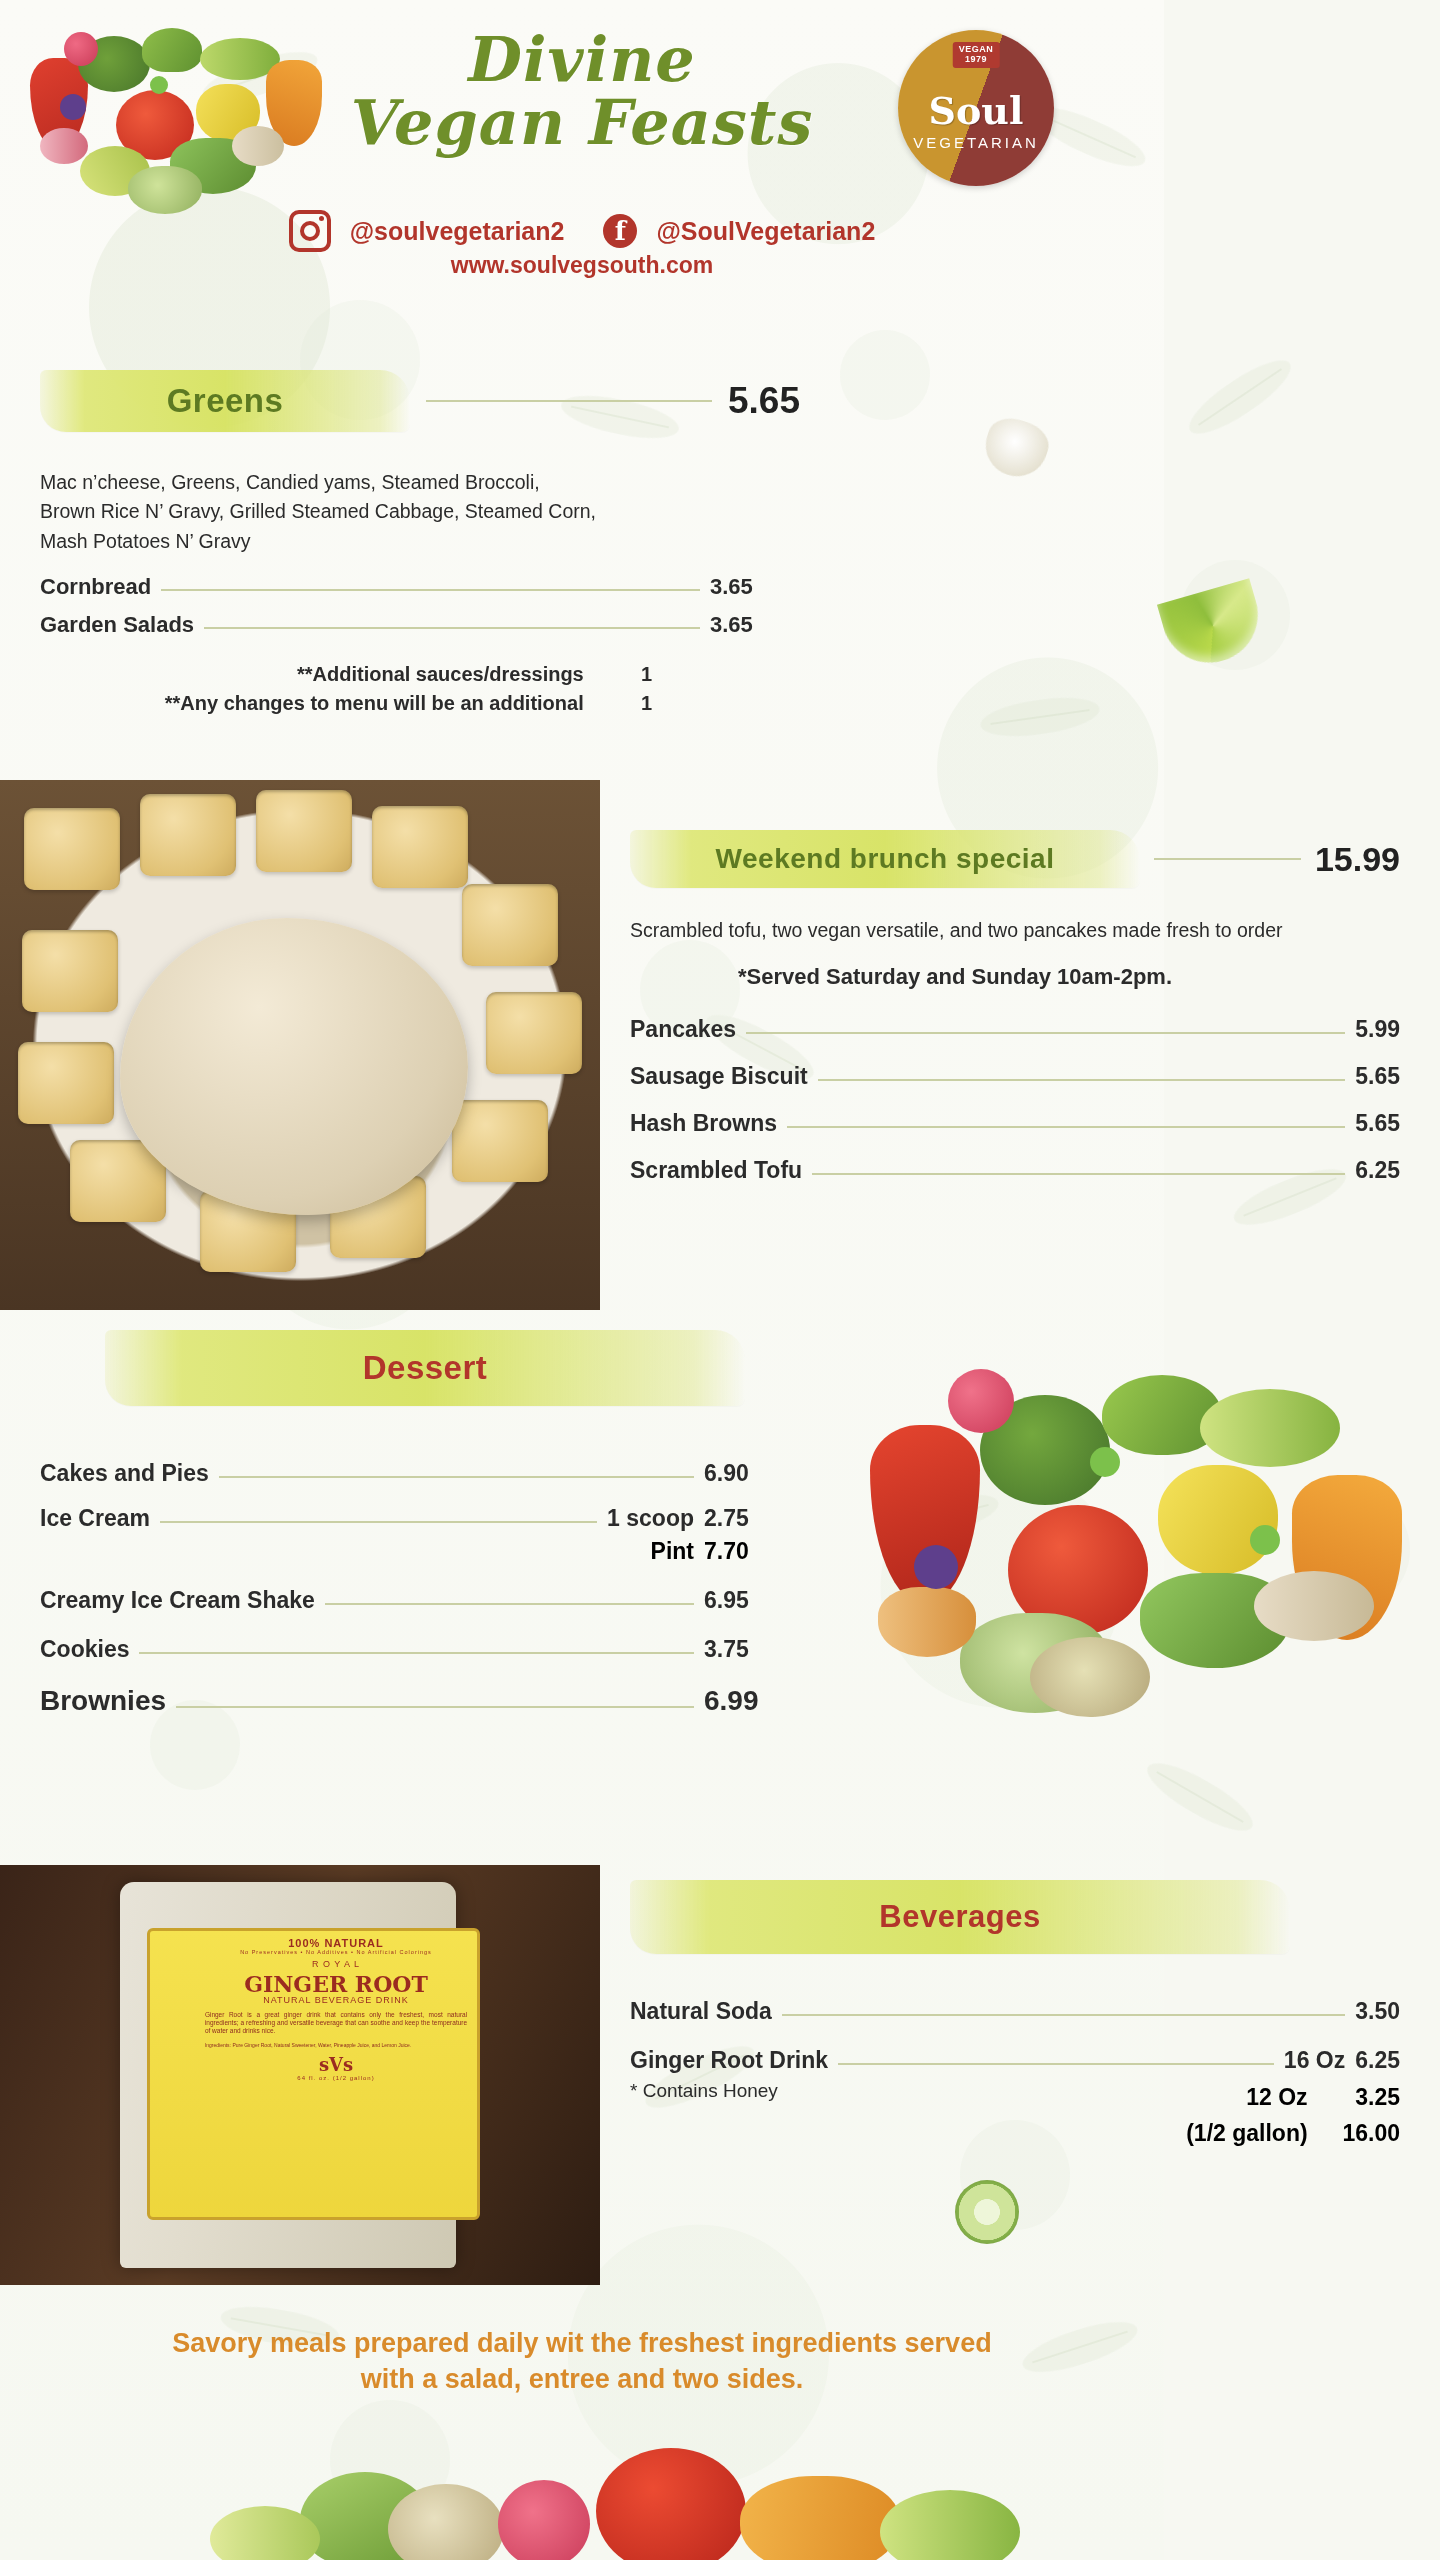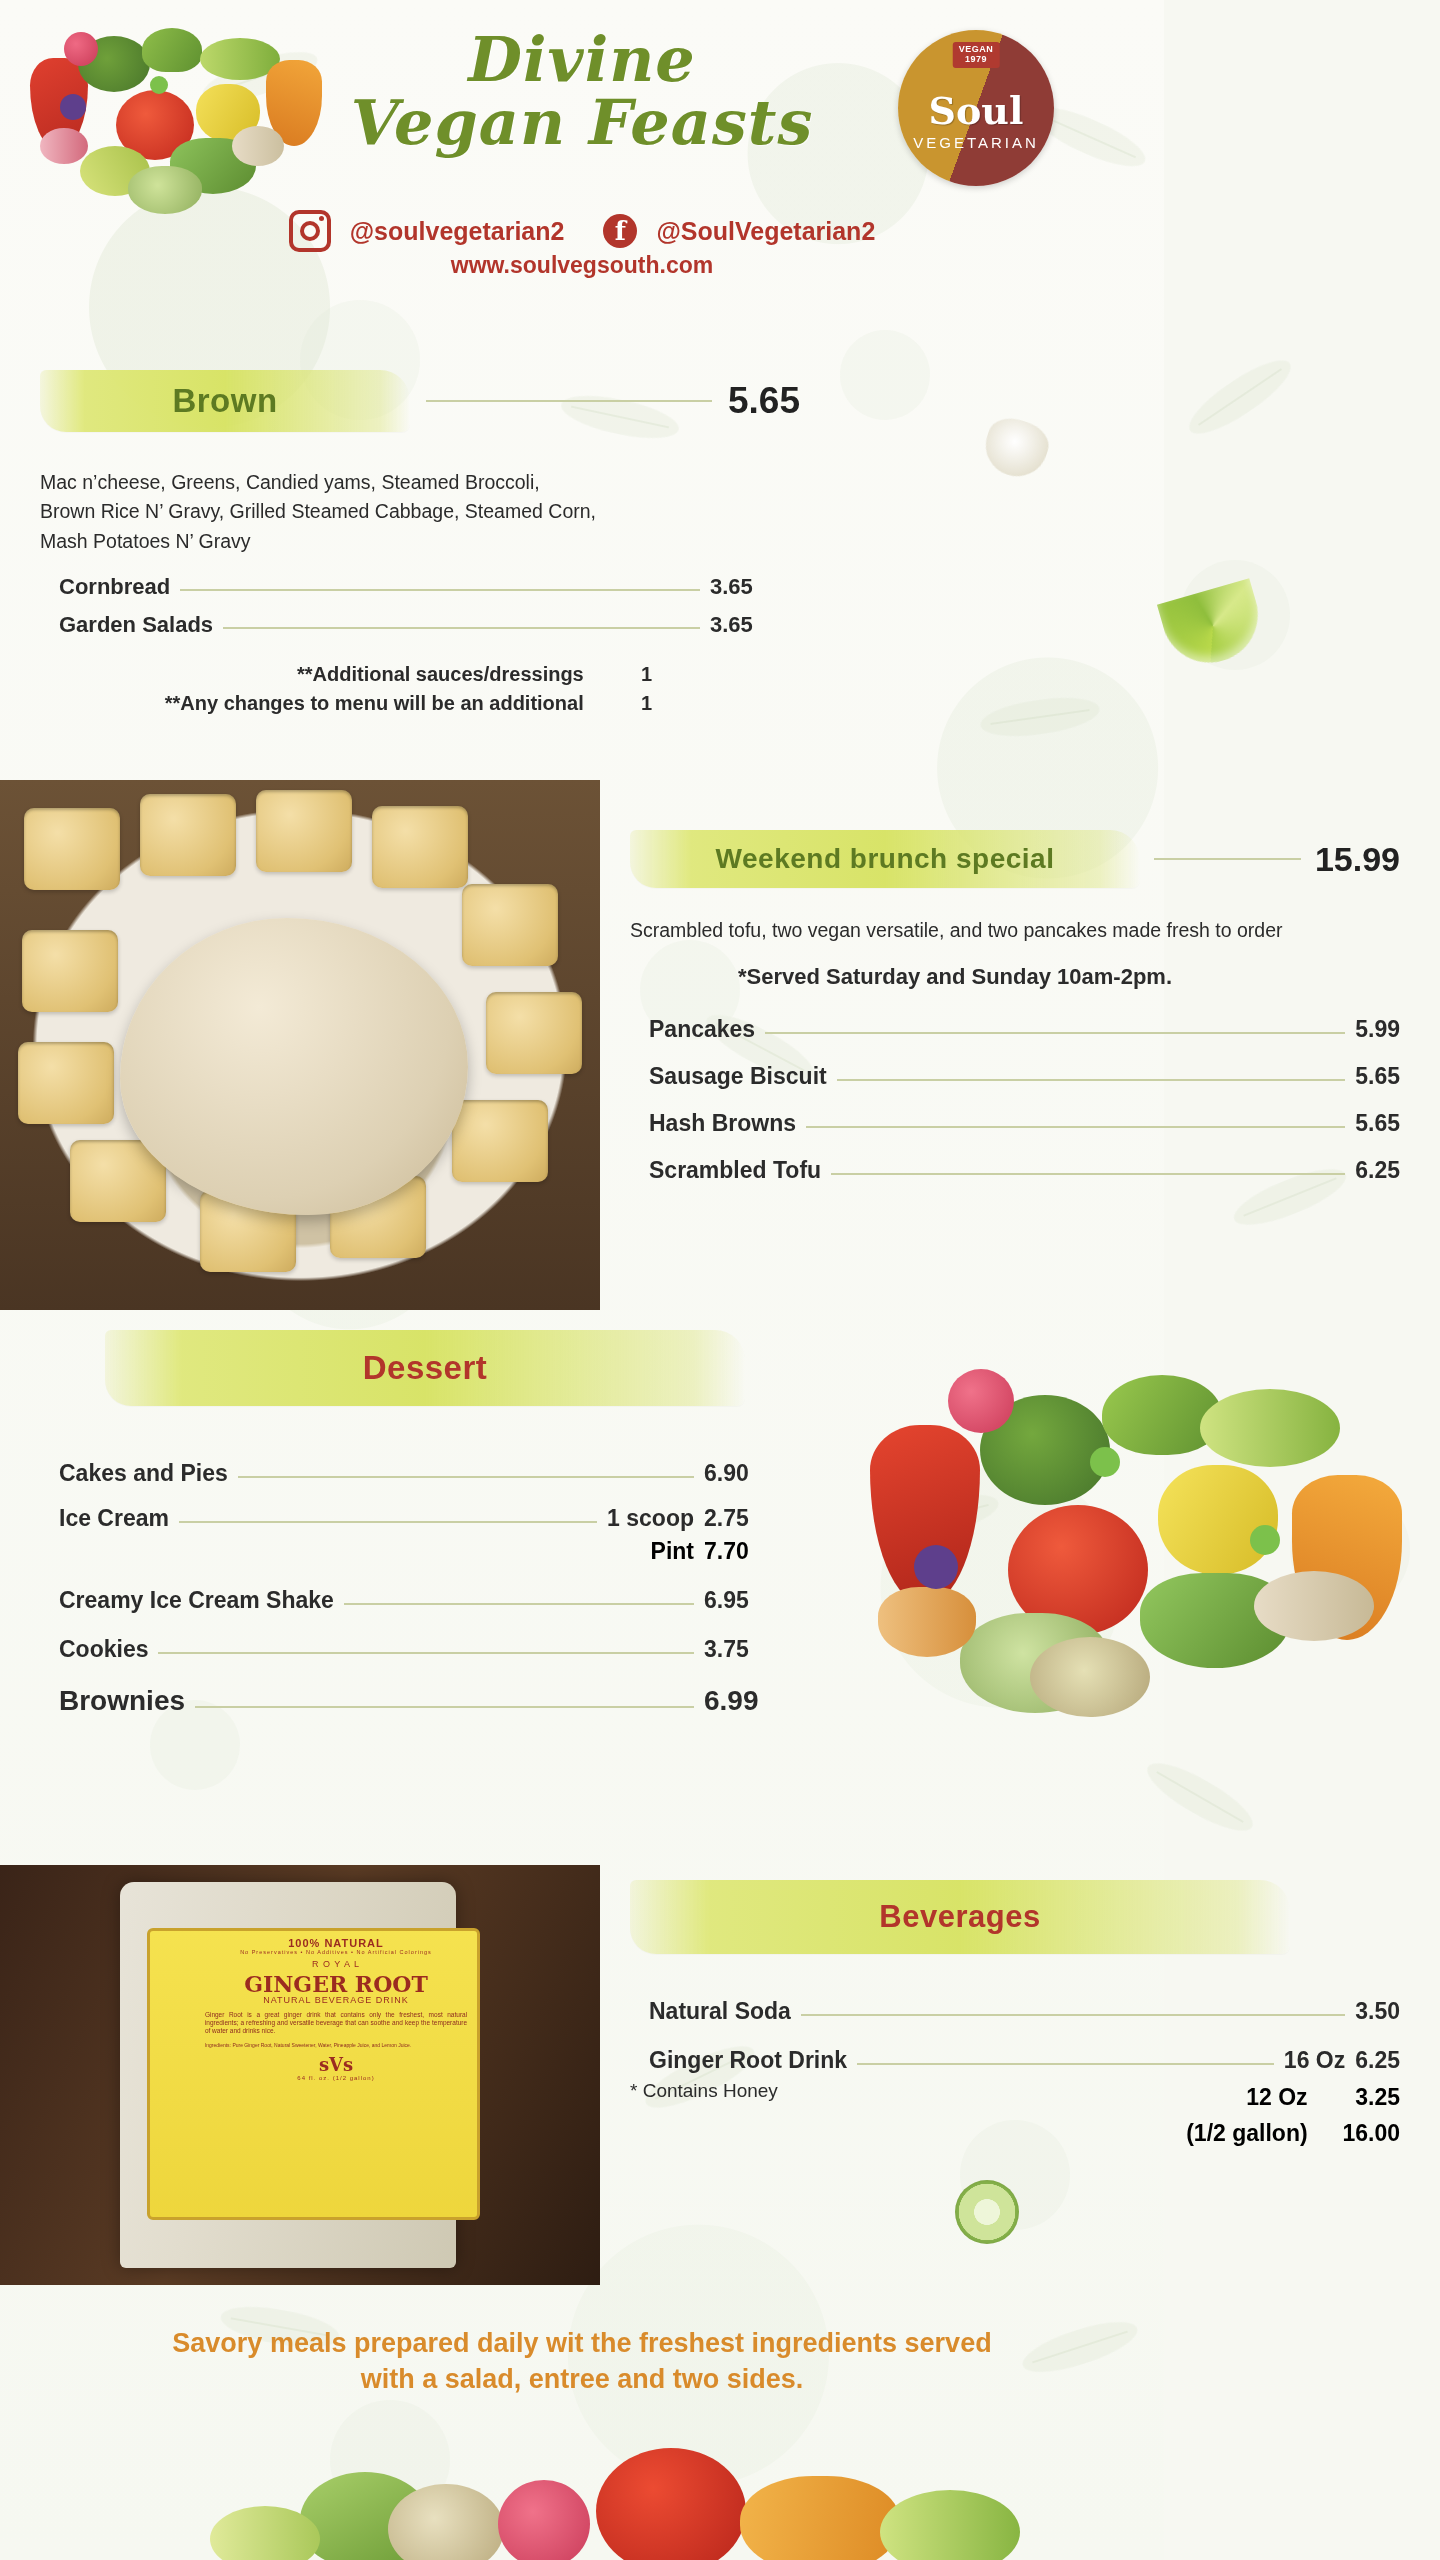--- a/index.html
+++ b/index.html
@@ -109,21 +109,21 @@
   .brush .txt{
     font-weight:bold;letter-spacing:.5px;
   }
   .title-green{color:#5d7a22;}
   .title-red{color:#b2352b;}
 
   .row{
     display:flex;align-items:flex-end;gap:10px;
     font-weight:bold;color:#2b2b2b;
   }
-  .row .name{white-space:nowrap;margin-left:19px;}
+  .row .name{white-space:nowrap;}
   .row .lead{
     flex:1;border-bottom:2px solid #c9cfa4;margin-bottom:9px;min-width:20px;
   }
   .row .price{white-space:nowrap;}
 
   .note{color:#2b2b2b;}
   .photo{position:absolute;overflow:hidden;}
 
   
   .plate{
@@ -250,21 +250,21 @@
         <span>1979</span>
       </div>
       <div class="soul">Soul</div>
       <div class="vegetarian">VEGETARIAN</div>
     </div>
   </div>
 
   <div class="section" style="left:40px;top:370px;width:760px;">
     <div style="display:flex;align-items:center;">
       <div class="brush" style="width:370px;height:62px;">
-        <span class="txt title-green" style="font-size:33px;">Brown</span>
+        <span class="txt title-green" style="font-size:33px;">Greens</span>
       </div>
       <div style="flex:1;height:2px;background:#c9cfa4;margin:0 16px;"></div>
       <div style="font-size:37px;font-weight:bold;color:#222;">5.65</div>
     </div>
 
     <div class="note" style="margin-top:36px;font-size:19.5px;line-height:1.5;">
       <div>Mac n’cheese, Greens, Candied yams, Steamed Broccoli,</div>
       <div>Brown Rice N’ Gravy, Grilled Steamed Cabbage, Steamed Corn,</div>
       <div>Mash Potatoes N’ Gravy</div>
     </div>

